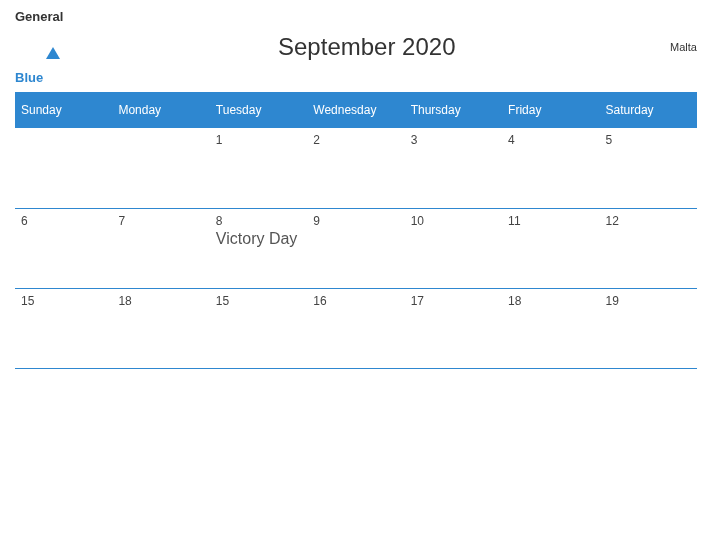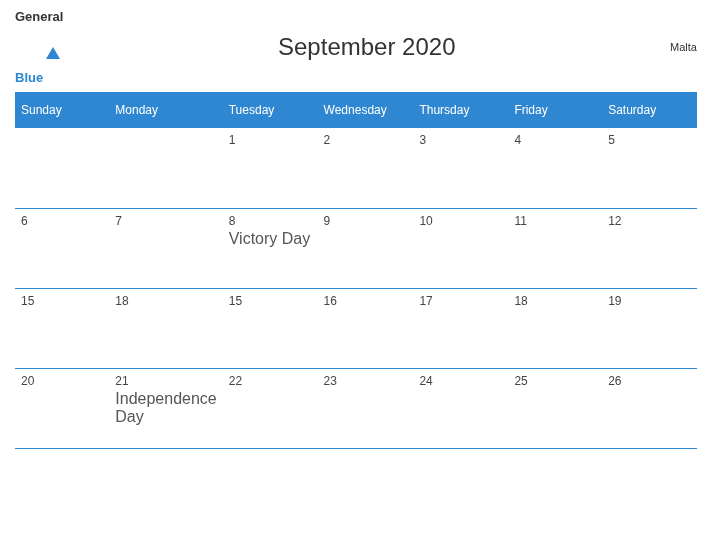--- a/index.html
+++ b/index.html
@@ -184,39 +184,15 @@
           <td>
             <span class="day-number">17</span>
           </td>
           <td>
             <span class="day-number">18</span>
           </td>
           <td>
             <span class="day-number">19</span>
           </td>
         </tr>
-        <tr>
-          <td>
-            <span class="day-number">20</span>
-          </td>
-          <td>
-            <span class="day-number">21</span>
-            <span class="holiday-name">Independence Day</span>
-          </td>
-          <td>
-            <span class="day-number">22</span>
-          </td>
-          <td>
-            <span class="day-number">23</span>
-          </td>
-          <td>
-            <span class="day-number">24</span>
-          </td>
-          <td>
-            <span class="day-number">25</span>
-          </td>
-          <td>
-            <span class="day-number">26</span>
-          </td>
-        </tr>
       </tbody>
   </table>
 </div>
 
 </body></html>

